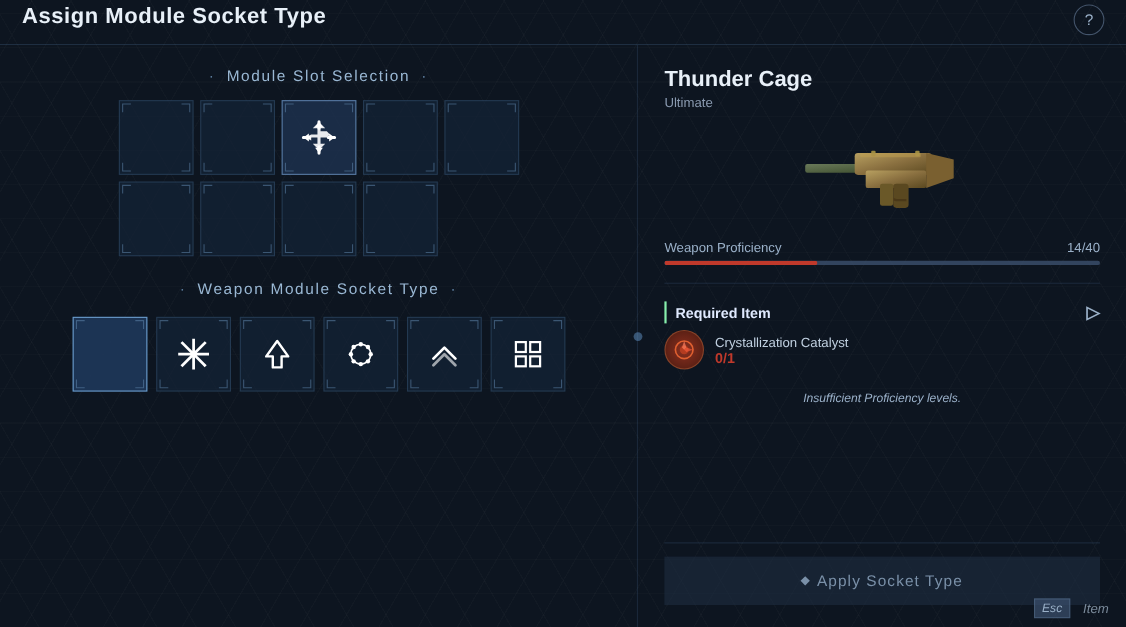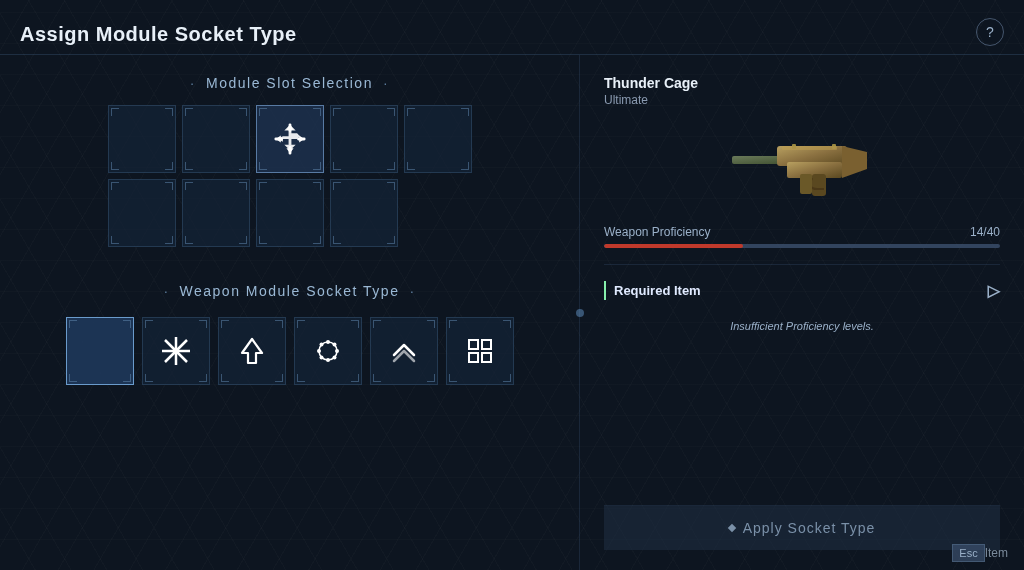--- a/index.html
+++ b/index.html
@@ -50,23 +50,23 @@
       z-index: 1;
       width: 100%;
       height: 100%;
       display: flex;
       flex-direction: column;
     }
 
     
     .header {
       display: flex;
-      align-items: flex-end;
+      align-items: flex-start;
       justify-content: space-between;
-      padding: 18px 20px 8px 20px;
+      padding: 4px 20px 8px 20px;
       border-bottom: 1px solid rgba(100,150,200,0.2);
     }
 
     .header-title {
       font-size: 20px;
       font-weight: 600;
       color: #e8f0f8;
       letter-spacing: 0.5px;
     }
 
@@ -89,21 +89,21 @@
       flex: 1;
       overflow: hidden;
     }
 
     
     .left-panel {
       flex: 0 0 580px;
       padding: 20px 30px;
       display: flex;
       flex-direction: column;
-      gap: 26px;
+      gap: 11px;
       border-right: 1px solid rgba(100,150,200,0.15);
       position: relative;
     }
 
     
     .left-panel::after {
       content: '';
       position: absolute;
       right: -1px;
       top: 50%;
@@ -240,21 +240,21 @@
     
     .right-panel {
       flex: 1;
       padding: 20px 24px;
       display: flex;
       flex-direction: column;
       gap: 12px;
     }
 
     .weapon-title {
-      font-size: 14px;
+      font-size: 20px;
       font-weight: 600;
       color: #e8f0f8;
     }
 
     .weapon-subtitle {
       font-size: 12px;
       color: #8a9ab0;
       margin-top: 2px;
     }
 
@@ -362,20 +362,21 @@
       color: #9ab0c8;
       text-align: center;
       margin-top: 8px;
       font-style: italic;
     }
 
     
     .apply-btn-area {
       margin-top: auto;
       border-top: 1px solid rgba(100,150,200,0.15);
+      padding-top: 12px;
     }
 
     .apply-btn {
       width: 100%;
       padding: 14px;
       background: rgba(30,45,65,0.6);
       border: none;
       color: #7a90a8;
       font-size: 14px;
       letter-spacing: 1px;
@@ -396,23 +397,24 @@
       transform: rotate(45deg);
     }
 
     
     .footer {
       position: absolute;
       bottom: 8px;
       right: 16px;
       display: flex;
       align-items: center;
-      gap: 0;
+      gap: 12px;
       font-size: 12px;
       color: #7a8a9a;
+      font-style: italic;
     }
 
     .esc-badge {
       background: rgba(60,80,110,0.7);
       border: 1px solid rgba(100,130,160,0.4);
       padding: 2px 6px;
       font-size: 11px;
       color: #9ab0c8;
     }
   </style>
@@ -634,20 +636,34 @@
       </div>
 
       <div class="divider"></div>
 
       <div>
         <div class="required-item-label">
           <span>Required Item</span>
           <span class="cursor-icon">▷</span>
         </div>
 
+        <div class="item-row">
+          <div class="item-icon-bg">
+            <svg width="22" height="22" viewBox="0 0 22 22">
+              <circle cx="11" cy="11" r="8" fill="none" stroke="#e06030" stroke-width="1.5"></circle>
+              <circle cx="11" cy="11" r="4" fill="#c04020" opacity="0.8"></circle>
+              <path d="M11 3 L13 9 L11 11 L9 9Z" fill="#ff8060" opacity="0.7"></path>
+              <path d="M19 11 L13 13 L11 11 L13 9Z" fill="#ff6040" opacity="0.6"></path>
+            </svg>
+          </div>
+          <div class="item-info">
+            <span class="item-name">Crystallization Catalyst</span>
+            <span class="item-count">0/1</span>
+          </div>
+        </div>
       </div>
 
       <div class="insufficient-text">Insufficient Proficiency levels.</div>
 
       <div class="apply-btn-area">
         <button class="apply-btn" disabled="">Apply Socket Type</button>
       </div>
     </div>
   </div>
 

